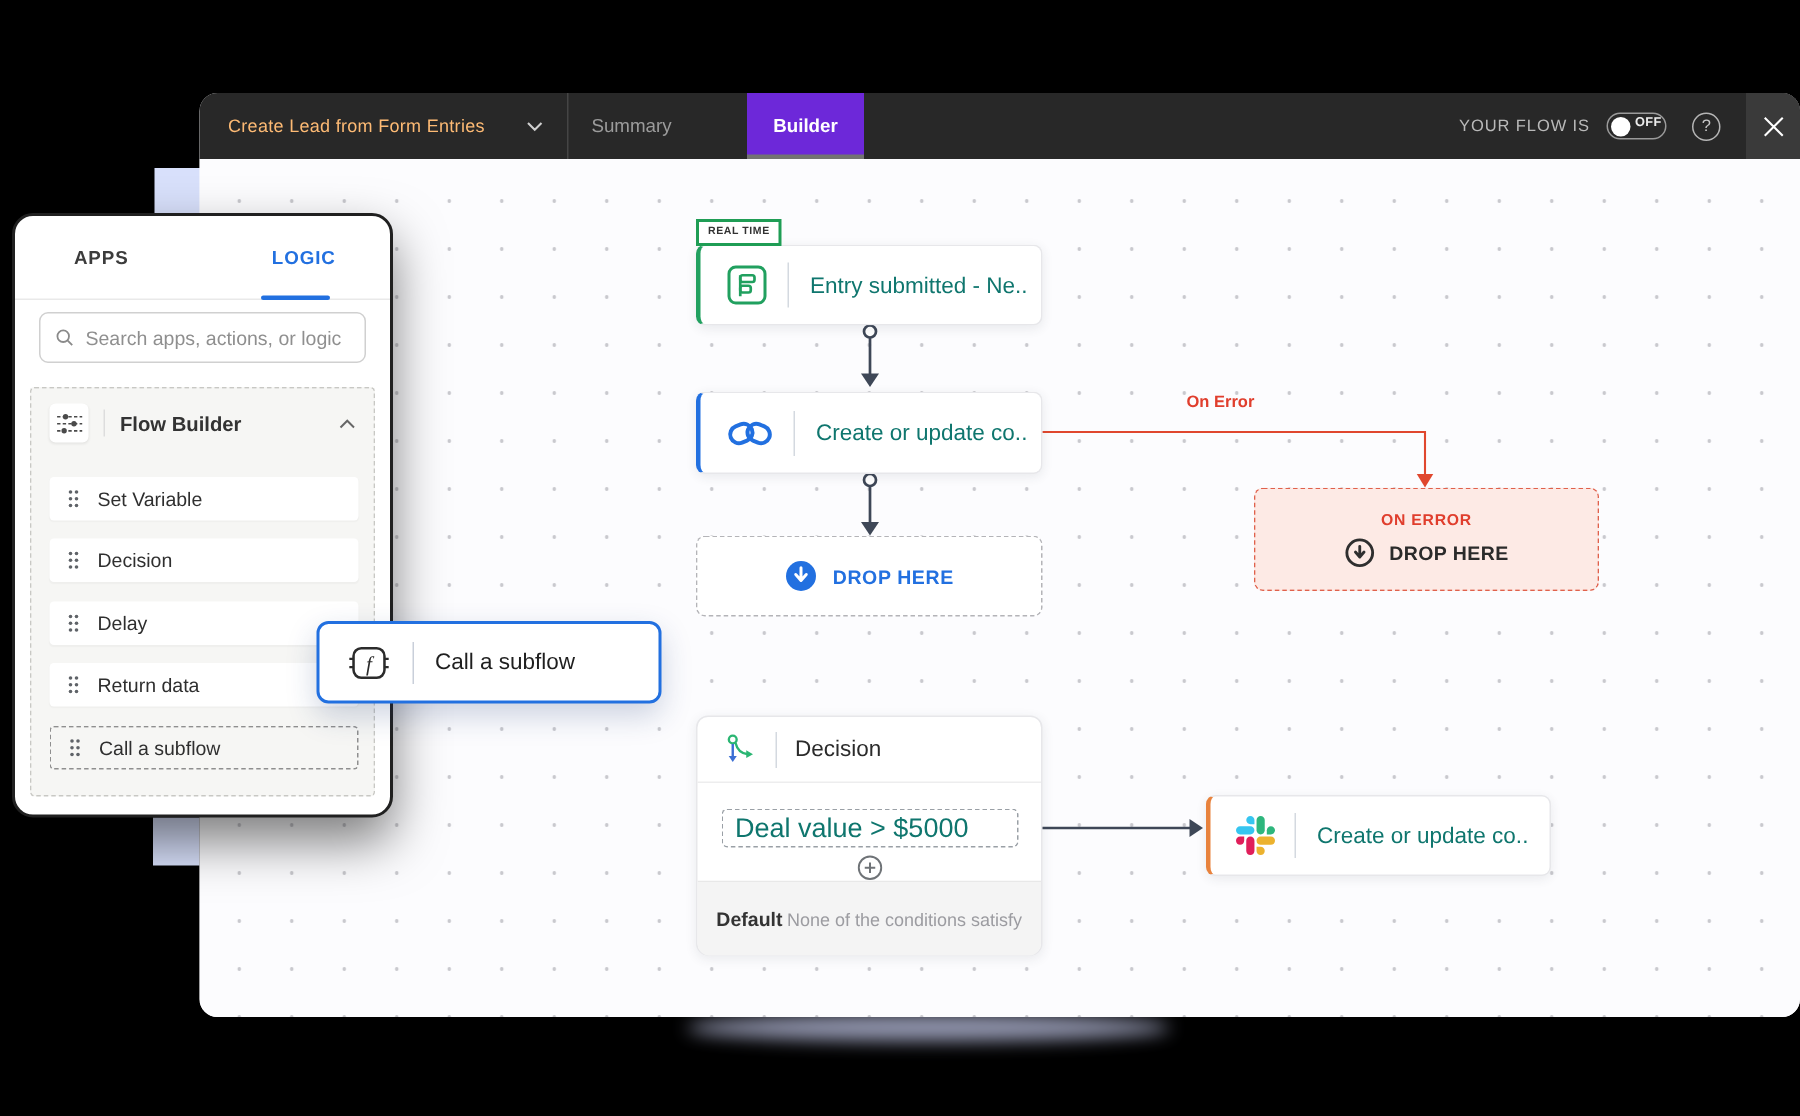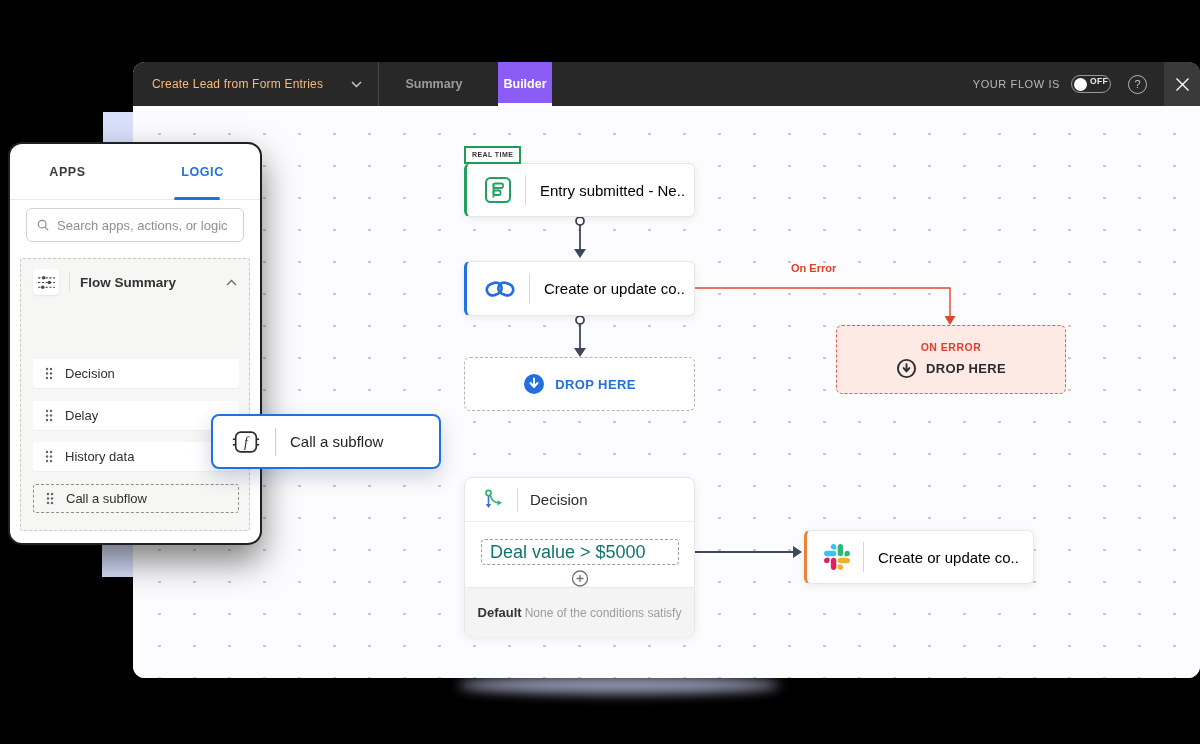--- a/index.html
+++ b/index.html
@@ -19,23 +19,23 @@
 
   
   .topbar { position:absolute; left:0; top:0; right:0; height:44px; background:#282828; }
   .flow-title-wrap { position:absolute; left:0; top:0; width:245px; height:44px;
     display:flex; align-items:center; padding-left:19px; cursor:pointer; }
   .flow-title { color:#fdba74; font-size:12px; font-weight:normal; letter-spacing:.2px; }
   .flow-title-wrap svg { margin-left:auto; margin-right:16px; }
   .topbar-sep { position:absolute; left:245px; top:0; width:1px; height:44px; background:#454545; }
   .tab { position:absolute; top:0; height:44px; line-height:44px; text-align:center;
     font-size:12.5px; color:#9b9b9b; cursor:pointer; }
-  .tab-summary { left:245px; width:112px;font-weight:bold; }
-  .tab-builder { left:365px; width:54px; background:#8b5cf6; color:#fff; font-weight:bold;
-    border-bottom:3px solid #ffffff; }
+  .tab-summary { left:232px; width:112px; }
+  .tab-builder { left:365px; width:78px; background:#6d28d9; color:#fff; font-weight:bold;
+    border-bottom:3px solid #737373; }
   .tab-history { left:443px; width:90px; }
   .topbar-right { position:absolute; right:0; top:0; height:44px; display:flex; align-items:center; }
   .flow-status { color:#b9b9b9; font-size:11px; letter-spacing:.6px; margin-right:11px; }
   .toggle { width:40px; height:18px; border:1px solid #9a9a9a; border-radius:10px;
     position:relative; display:flex; align-items:flex-start; cursor:pointer; margin-right:17px; }
   .toggle .knob { position:absolute; left:1.5px; top:1.5px; width:13px; height:13px;
     border-radius:50%; background:#fff; }
   .toggle .state { margin-left:18px; font-size:8.5px; font-weight:bold; color:#ececec; letter-spacing:.3px; }
   .help-btn { width:19px; height:19px; border:1.5px solid #b5b5b5; border-radius:50%;
     color:#c8c8c8; font-size:11px; display:flex; align-items:center; justify-content:center;
@@ -46,21 +46,21 @@
   
   .canvas { position:absolute; left:0; top:44px; right:0; bottom:0; background:#fcfcfe;
     background-image:radial-gradient(#c9c9ce 1.2px, transparent 1.4px);
     background-size:35px 32px; background-position:9px 12px; }
   .edges { position:absolute; left:0; top:0; width:1067px; height:572px; z-index:1; pointer-events:none; }
 
   .node { position:absolute; width:231px; height:54px; background:#fff; z-index:2;
     border:1px solid #e7e7ea; border-radius:6px; box-shadow:0 2px 7px rgba(40,50,70,.09);
     display:flex; align-items:center; padding-left:17px; cursor:pointer; }
   .node .nd-divider { width:1px; height:30px; background:#d4d9e0; margin:0 14px 0 13px; }
-  .node .nd-label { font-size:15px; color:#000000; }
+  .node .nd-label { font-size:15px; color:#0f766e; }
   .node-trigger { left:331px; top:57px; border-left:3px solid #21a05f; }
   .node-crm { left:331px; top:155px; height:55px; border-left:3px solid #2270e0; }
   .node-slack { left:671px; top:424px; width:230px; border-left:3px solid #e8823c; }
 
   .realtime-badge { position:absolute; left:331px; top:40px; z-index:3; background:#fff;
     border:2px solid #1f9d55; padding:2px 6px; font-size:7px; font-weight:bold; color:#333;
     letter-spacing:.4px; line-height:10px; }
 
   .node-drop { position:absolute; left:331px; top:251px; width:231px; height:54px; z-index:2;
     background:#fff; border:1.5px dashed #b4b4b8; border-radius:6px;
@@ -298,26 +298,37 @@
     <div class="group-header">
       <span class="group-iconbox">
         <svg width="17" height="15" viewBox="0 0 18 16">
           <path d="M0 3h18M0 8h18M0 13h18" stroke="#4a4a4a" stroke-width="1.2" stroke-dasharray="2.4 1.6" fill="none"></path>
           <circle cx="6" cy="3" r="1.9" fill="#4a4a4a"></circle>
             <circle cx="12" cy="8" r="1.9" fill="#4a4a4a"></circle>
             <circle cx="5" cy="13" r="1.9" fill="#4a4a4a"></circle>
         </svg>
       </span>
       <span class="gh-divider"></span>
-      <span class="group-title">Flow Summary</span>
+      <span class="group-title">Flow Builder</span>
       <svg class="chev" width="11" height="7" viewBox="0 0 11 7">
           <path d="M1 6l4.5-4.5L10 6" stroke="#666" stroke-width="1.3" fill="none"></path>
         </svg>
     </div>
 
+    <div class="logic-item li-0">
+      <svg class="grip" width="8" height="13" viewBox="0 0 8 13" fill="#5f6368">
+          <circle cx="2" cy="2" r="1.2"></circle>
+          <circle cx="6" cy="2" r="1.2"></circle>
+          <circle cx="2" cy="6.5" r="1.2"></circle>
+          <circle cx="6" cy="6.5" r="1.2"></circle>
+          <circle cx="2" cy="11" r="1.2"></circle>
+          <circle cx="6" cy="11" r="1.2"></circle>
+        </svg>
+      <span>Set Variable</span>
+    </div>
     <div class="logic-item li-1">
       <svg class="grip" width="8" height="13" viewBox="0 0 8 13" fill="#5f6368">
           <circle cx="2" cy="2" r="1.2"></circle>
           <circle cx="6" cy="2" r="1.2"></circle>
           <circle cx="2" cy="6.5" r="1.2"></circle>
           <circle cx="6" cy="6.5" r="1.2"></circle>
           <circle cx="2" cy="11" r="1.2"></circle>
           <circle cx="6" cy="11" r="1.2"></circle>
         </svg>
       <span>Decision</span>
@@ -335,21 +346,21 @@
     </div>
     <div class="logic-item li-3">
       <svg class="grip" width="8" height="13" viewBox="0 0 8 13" fill="#5f6368">
           <circle cx="2" cy="2" r="1.2"></circle>
           <circle cx="6" cy="2" r="1.2"></circle>
           <circle cx="2" cy="6.5" r="1.2"></circle>
           <circle cx="6" cy="6.5" r="1.2"></circle>
           <circle cx="2" cy="11" r="1.2"></circle>
           <circle cx="6" cy="11" r="1.2"></circle>
         </svg>
-      <span>History data</span>
+      <span>Return data</span>
     </div>
     <div class="logic-item li-4">
       <svg class="grip" width="8" height="13" viewBox="0 0 8 13" fill="#5f6368">
           <circle cx="2" cy="2" r="1.2"></circle>
           <circle cx="6" cy="2" r="1.2"></circle>
           <circle cx="2" cy="6.5" r="1.2"></circle>
           <circle cx="6" cy="6.5" r="1.2"></circle>
           <circle cx="2" cy="11" r="1.2"></circle>
           <circle cx="6" cy="11" r="1.2"></circle>
         </svg>

